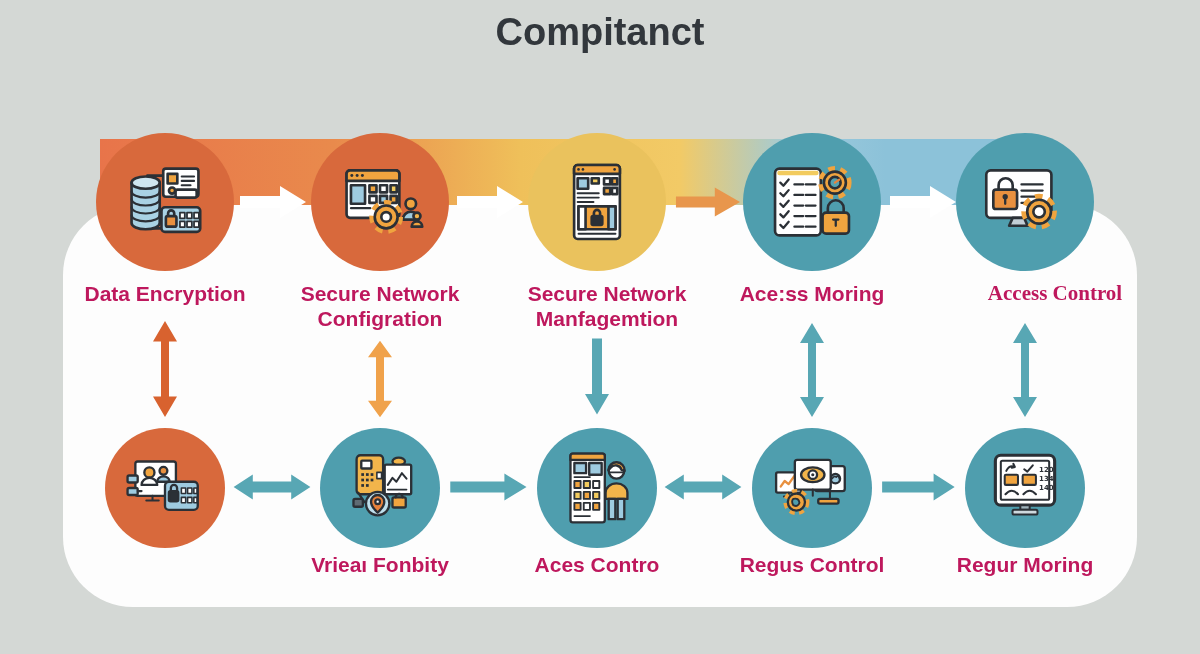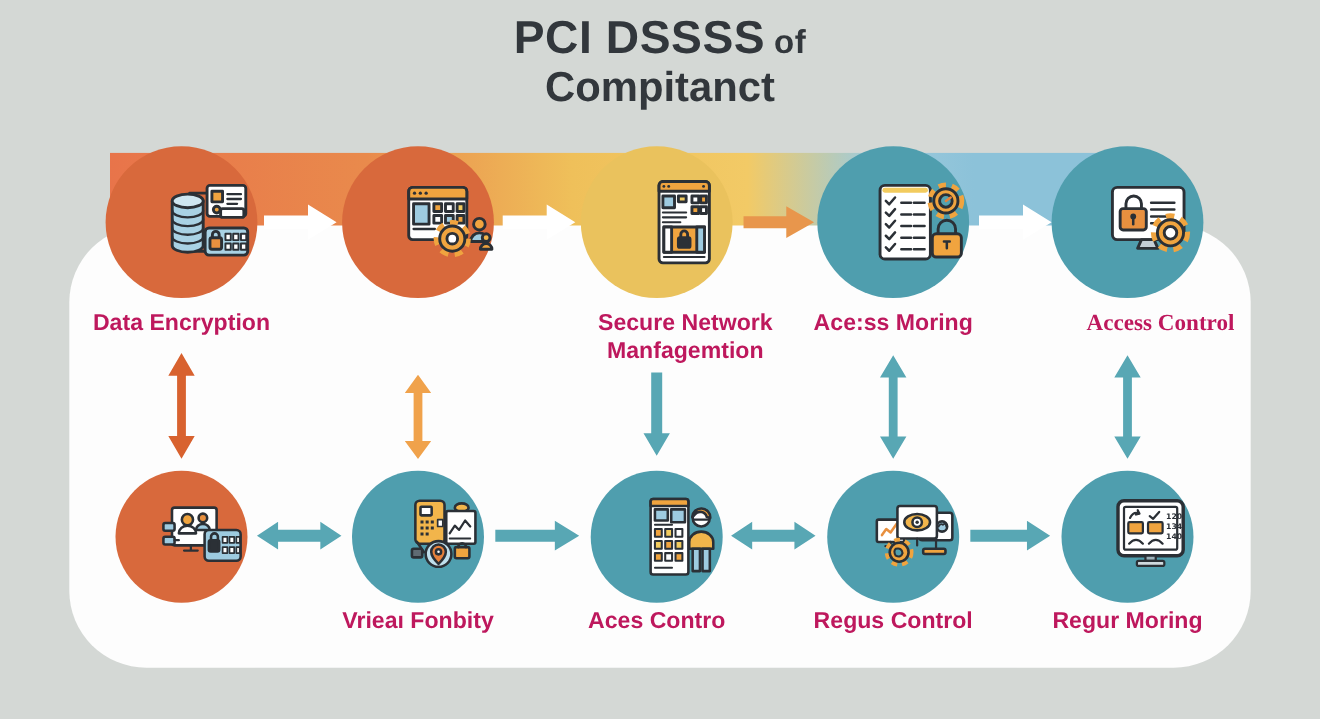--- a/index.html
+++ b/index.html
@@ -19,21 +19,21 @@
     background:linear-gradient(90deg,
       #e8744a 0%, #e98a4c 25%, #efc05a 45%, #f2ca66 62%,
       #9fcbdc 74%, #8cc2d9 84%, #8cc2d9 100%);
   }
 
   .title{position:absolute;top:10px;left:0;width:100%;text-align:center;color:#32373c;font-weight:bold;}
   .title .t1{font-size:42px;letter-spacing:.5px;}
   .title .t1 .of{font-size:30px;margin-left:8px;}
   .title .t2{font-size:38px;margin-top:1px;}
 
-  .node{position:absolute;border-radius:50%;display:flex;align-items:center;justify-content:flex-end;}
+  .node{position:absolute;border-radius:50%;display:flex;align-items:center;justify-content:center;}
   .node.top{width:138px;height:138px;top:133px;}
   .node.bot{width:120px;height:120px;top:428px;}
   .c-orange{background:#d8693c;}
   .c-yellow{background:#eac25d;}
   .c-teal{background:#4f9eae;}
 
   .lbl{position:absolute;width:240px;text-align:center;color:#be185d;font-weight:bold;font-size:21px;line-height:25px;}
   .lbl.top{top:281px;}
   .lbl.bot{top:552px;}
 
@@ -42,21 +42,20 @@
 </style>
 </head>
 <body>
 
 <div class="stage">
 
   <div class="band"></div>
   <div class="panel"></div>
 
   <div class="title">
-    <div class="t1"><span>PCI DSSSS</span><span class="of">of</span></div>
     <div class="t2">Compitanct</div>
   </div>
 
   <div class="node top c-orange" style="left:96px;">
     <svg viewBox="0 0 100 100" width="88" height="88">
       <g stroke="#2b3036" stroke-width="3" stroke-linejoin="round" stroke-linecap="round">
         <path d="M30 34 v-14 h18" fill="none"></path>
         <path d="M30 66 v14 h18" fill="none"></path>
         <path d="M12 28 v46 a16 7 0 0 0 32 0 v-46" fill="#a9d2e4"></path>
         <ellipse cx="28" cy="28" rx="16" ry="7" fill="#cfe6f0"></ellipse>
@@ -303,21 +302,22 @@
         <path d="M44 72 h12 v6 h-12 z" fill="#9fb3bc" stroke-width="2.6"></path>
         <rect x="34" y="78" width="32" height="6" rx="2" fill="#cfd9de" stroke-width="2.6"></rect>
       </g>
       <text x="68" y="29" font-size="9" font-weight="bold" fill="#2b3036" stroke="none" font-family="DejaVu Sans">120</text>
       <text x="68" y="41" font-size="9" font-weight="bold" fill="#2b3036" stroke="none" font-family="DejaVu Sans">134</text>
       <text x="68" y="53" font-size="9" font-weight="bold" fill="#2b3036" stroke="none" font-family="DejaVu Sans">140</text>
     </svg>
   </div>
 
   <div class="lbl top" style="left:45px;">Data Encryption</div>
-  <div class="lbl top" style="left:503px;">Secure Network Manfagemtion</div>
+  <div class="lbl top" style="left:260px;">Secure Network Configration</div>
+  <div class="lbl top" style="left:487px;">Secure Network Manfagemtion</div>
   <div class="lbl top" style="left:692px;">Ace:ss Moring</div>
   <div class="lbl top" style="left:935px;font-family:Liberation Serif, serif;">Access Control</div>
 
   <div class="lbl bot" style="left:260px;">Vrieaı Fonbity</div>
   <div class="lbl bot" style="left:477px;">Aces Contro</div>
   <div class="lbl bot" style="left:905px;">Regur Moring</div>
   <div class="lbl bot" style="left:692px;">Regus Control</div>
 
   <svg class="arrow" style="left:238px;top:182px;" width="70" height="40" viewBox="0 0 70 40" preserveAspectRatio="none">
     <path d="M2 14 H42 V4 L68 20 L42 36 V26 H2 Z" fill="#ffffff"></path>

